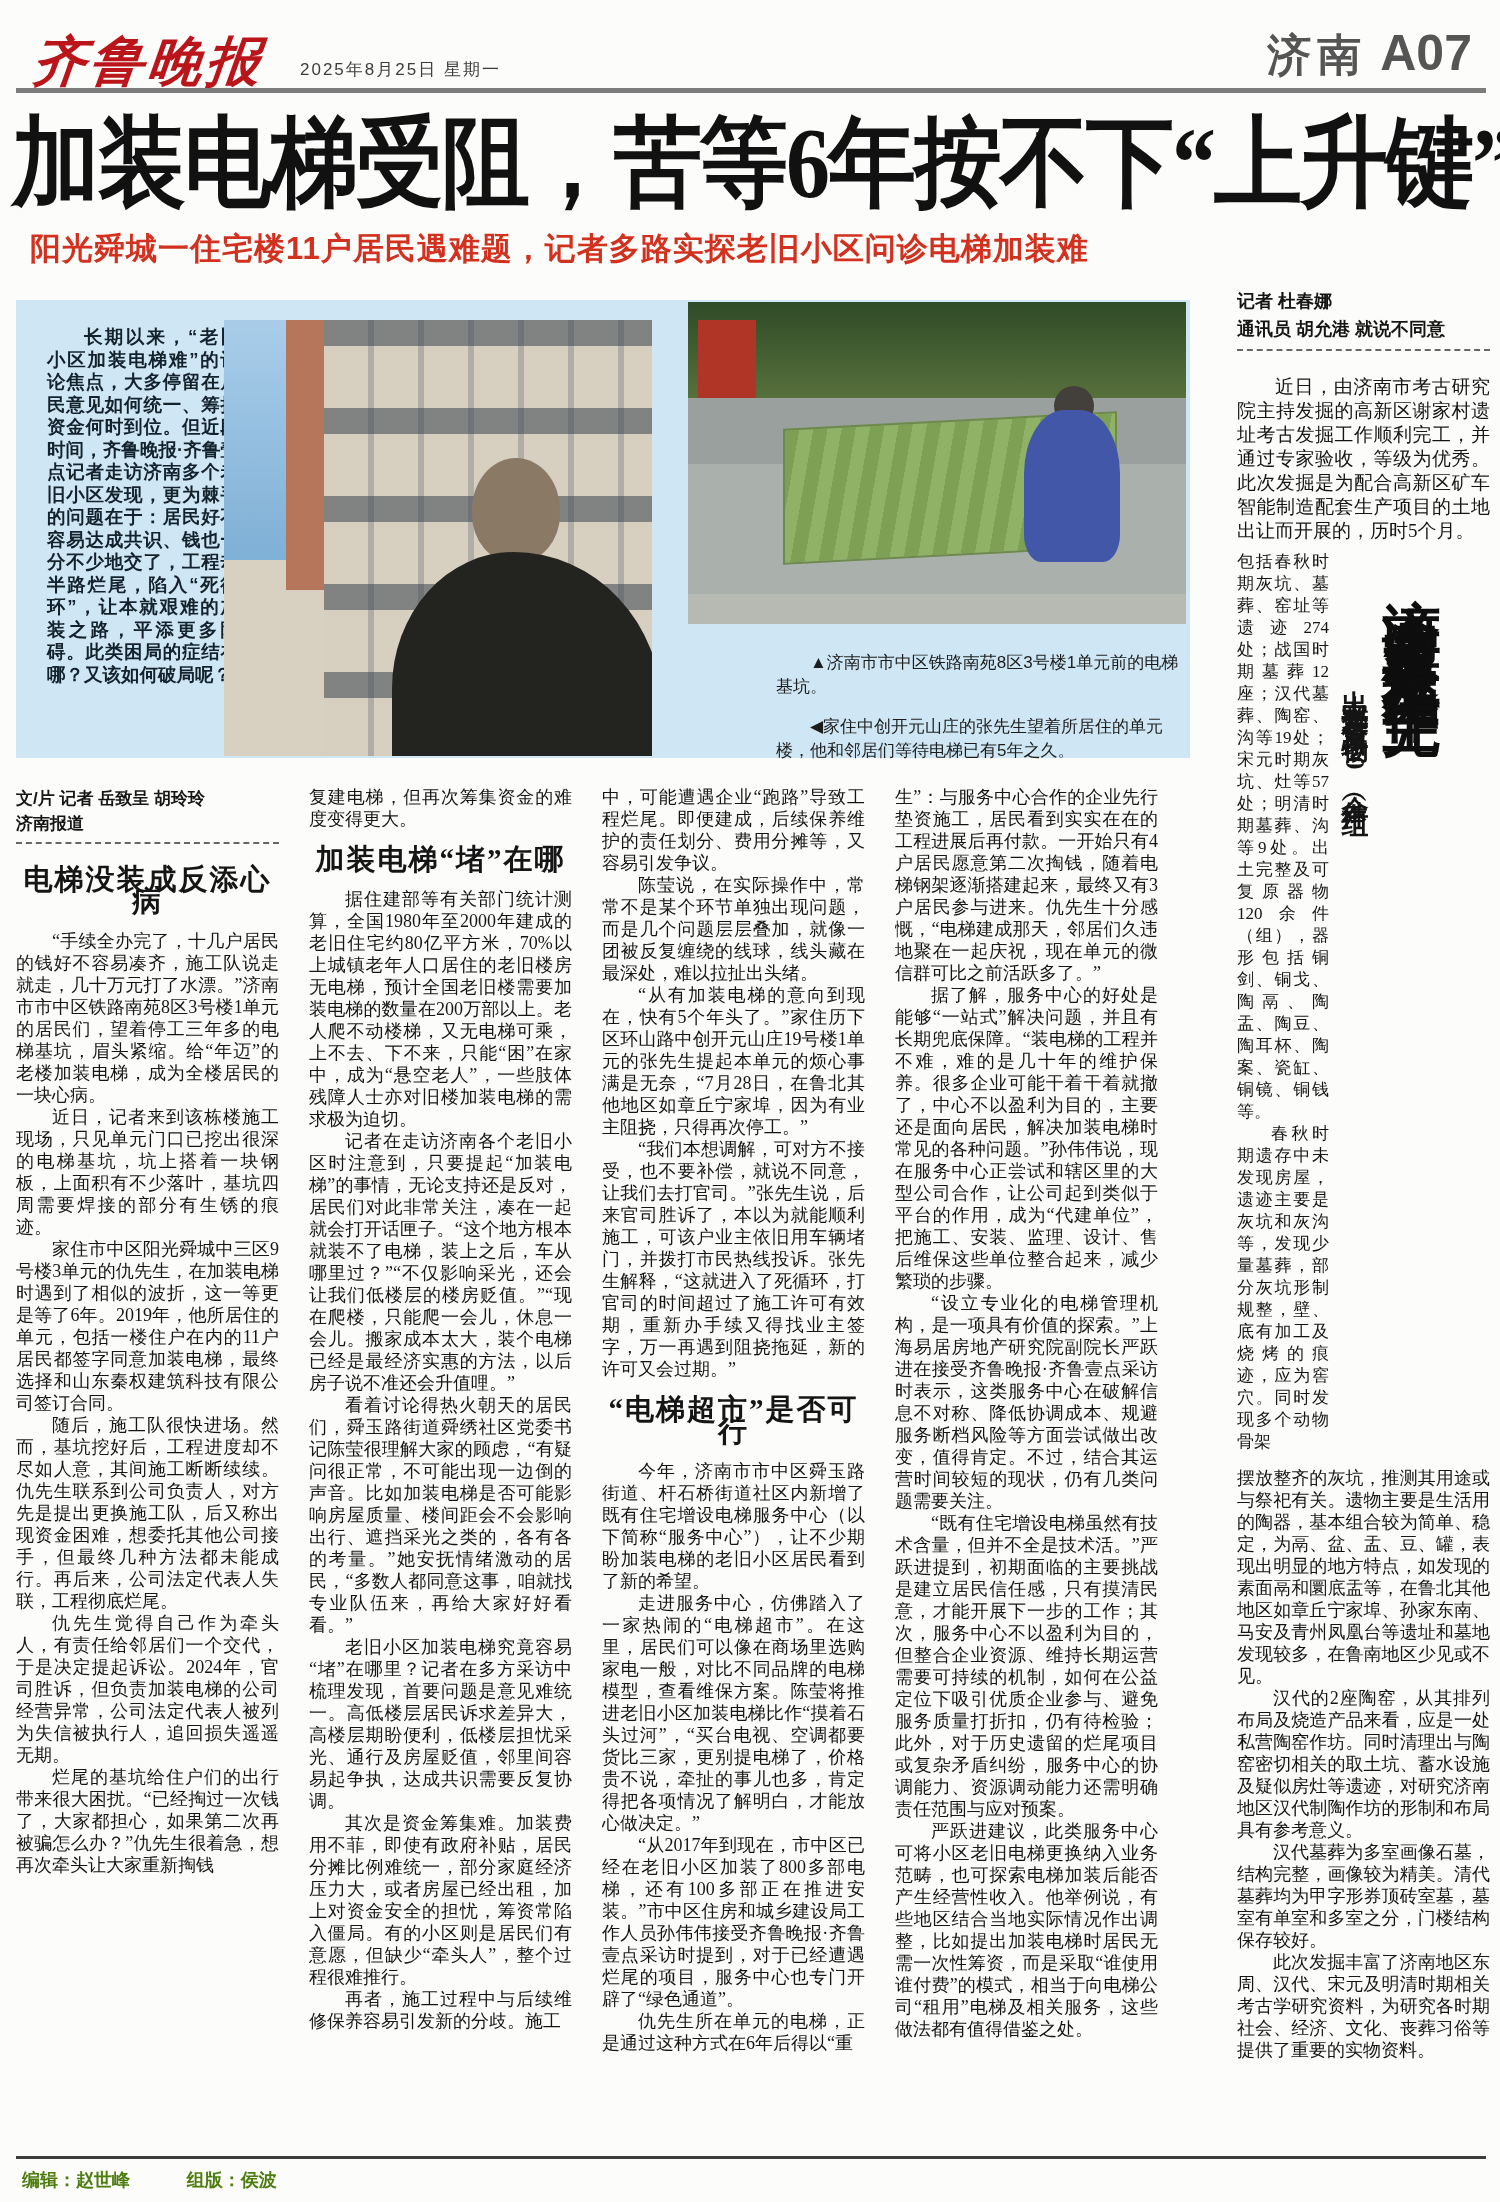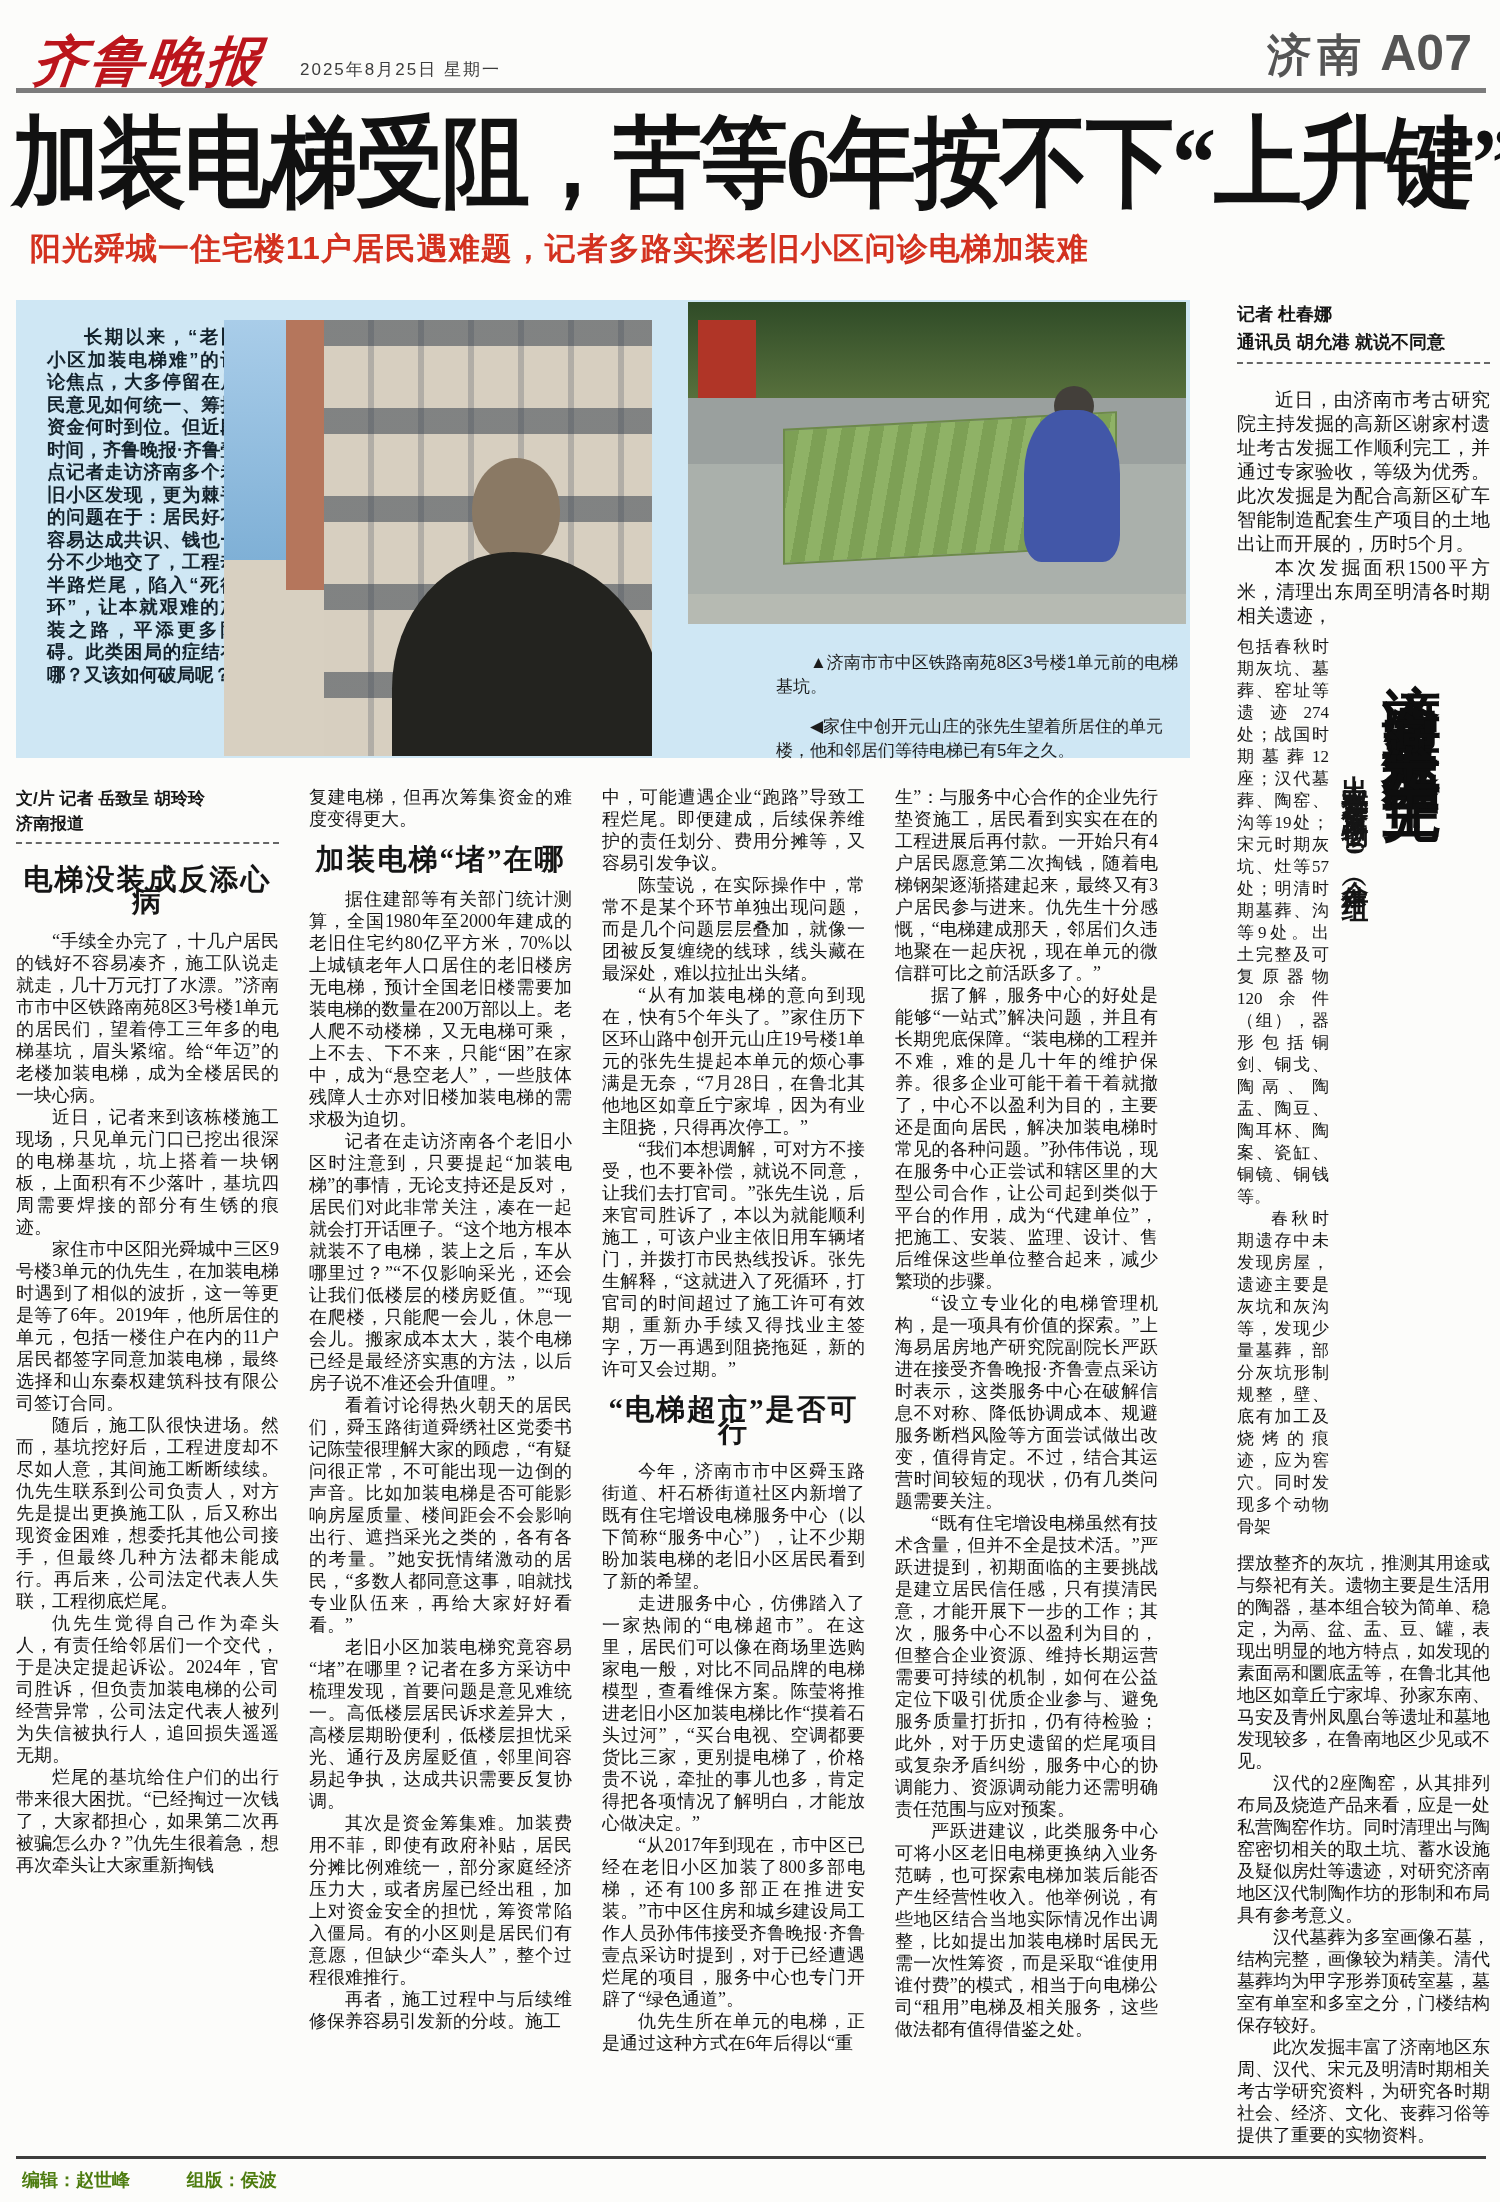--- a/index.html
+++ b/index.html
@@ -51,21 +51,21 @@
   .captions p{margin:15px 0 16px;text-indent:2em;}
   
   .col{position:absolute;top:786px;width:263px;height:1372px;font-size:18px;line-height:22px;
         text-align:justify;overflow:hidden;}
   .para{margin:0;text-indent:2em;}
   .para.cont{text-indent:0;}
   .byline{font-family:"Liberation Sans","DejaVu Sans",sans-serif;font-size:17px;line-height:25px;
         font-weight:bold;padding-bottom:6px;border-bottom:2px dashed #666;margin-bottom:24px;}
   .col-head{font-size:29px;font-weight:900;text-align:center;letter-spacing:2px;margin:18px 0 18px;}
   
-  .side{position:absolute;left:1237px;top:300px;width:253px;height:1852px;overflow:hidden;
+  .side{position:absolute;left:1237px;top:287px;width:253px;height:1852px;overflow:hidden;
         font-size:19px;line-height:24px;text-align:justify;}
   .side .byline{font-size:18px;line-height:28px;}
   .side-mid{display:flex;margin-top:8px;}
   .side-narrow{width:92px;font-size:17px;line-height:22px;text-align:justify;}
   .side-narrow .para{text-indent:2em;}
   .side-narrow .para.cont{text-indent:0;}
   .vert-sub-wrap{width:46px;margin-left:14px;padding-top:118px;}
   .vert-sub{writing-mode:vertical-rl;text-orientation:mixed;font-size:27px;font-weight:bold;
         letter-spacing:5px;height:570px;}
   .vert-head-wrap{width:86px;margin-left:10px;}
@@ -175,21 +175,20 @@
       </div>
   </div>
 
   <div class="side">
     <div class="byline">
       <div>记者  杜春娜</div>
       <div>通讯员  胡允港  就说不同意</div>
     </div>
     <div>
         <p class="para">近日，由济南市考古研究院主持发掘的高新区谢家村遗址考古发掘工作顺利完工，并通过专家验收，等级为优秀。此次发掘是为配合高新区矿车智能制造配套生产项目的土地出让而开展的，历时5个月。</p>
-        <p class="para">本次发掘面积1500平方米，清理出东周至明清各时期相关遗迹，</p>
       </div>
     <div class="side-mid">
       <div class="side-narrow">
           <p class="para cont">包括春秋时期灰坑、墓葬、窑址等遗迹274处；战国时期墓葬12座；汉代墓葬、陶窑、沟等19处；宋元时期灰坑、灶等57处；明清时期墓葬、沟等9处。出土完整及可复原器物120余件（组），器形包括铜剑、铜戈、陶鬲、陶盂、陶豆、陶耳杯、陶案、瓷缸、铜镜、铜钱等。</p>
           <p class="para">春秋时期遗存中未发现房屋，遗迹主要是灰坑和灰沟等，发现少量墓葬，部分灰坑形制规整，壁、底有加工及烧烤的痕迹，应为窖穴。同时发现多个动物骨架</p>
         </div>
       <div class="vert-sub-wrap">
         <div class="vert-sub">出土完整及可复原器物120余件（组）</div>
       </div>
       <div class="vert-head-wrap">

